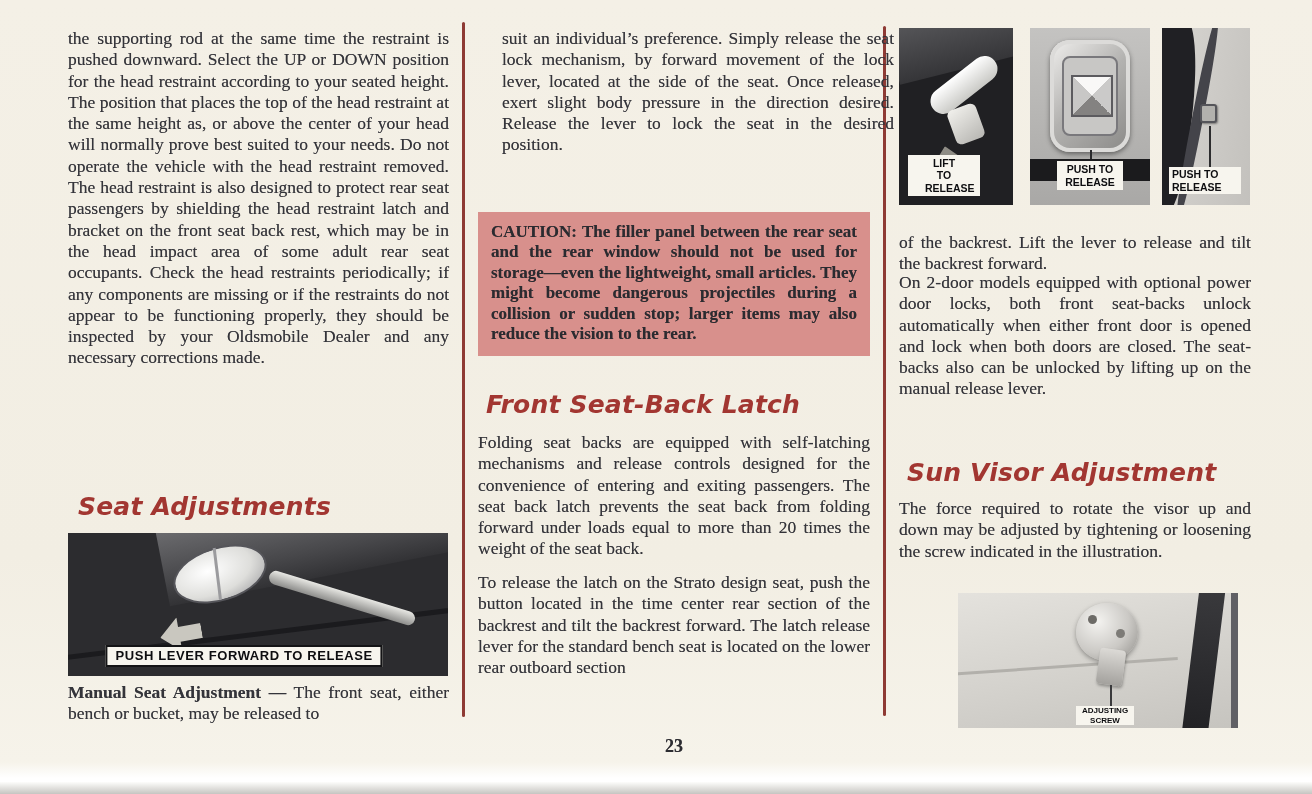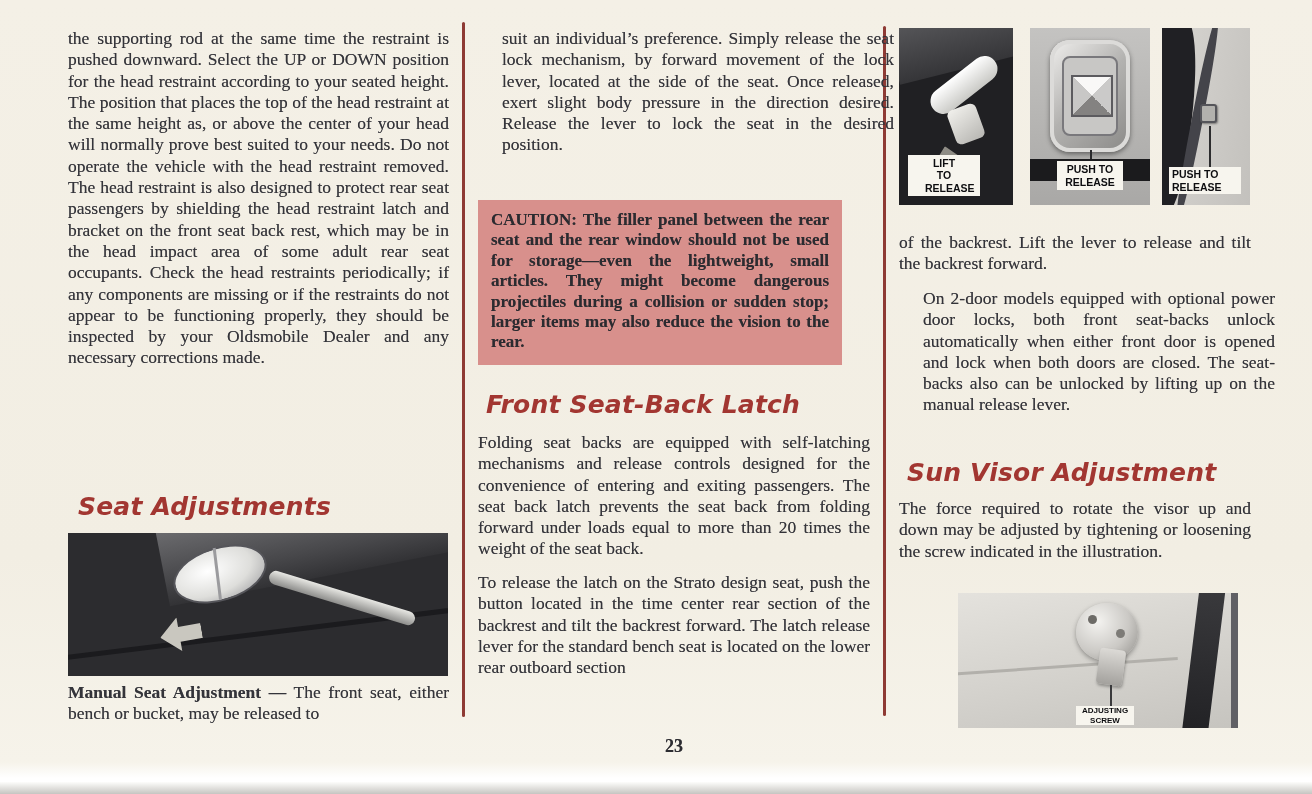--- a/index.html
+++ b/index.html
@@ -129,29 +129,30 @@
     <p class="para abs" style="left:68px; top:28px; width:381px;">the supporting rod at the same time the restraint is pushed downward.  Select the UP or DOWN position for the head restraint according to your seated height.  The position that places the top of the head restraint at the same height as, or above the center of your head will normally prove best suited to your needs.  Do not operate the vehicle with the head restraint removed.  The head restraint is also designed to protect rear seat passengers by shielding the head restraint latch and bracket on the front seat back rest, which may be in the head impact area of some adult rear seat occupants.  Check the head restraints periodically; if any components are missing or if the restraints do not appear to be functioning properly, they should be inspected by your Oldsmobile Dealer and any necessary corrections made.</p>
 
     <h2 class="heading abs" style="left:78px; top:492px;">Seat Adjustments</h2>
 
     <figure class="photo photo1">
       <div class="p1-band"></div>
       <div class="p1-seam"></div>
       <div class="p1-lever"></div>
       <div class="p1-knob"></div>
       <div class="p1-arrow"></div>
+      <figcaption class="plabel p1-label">PUSH LEVER FORWARD TO RELEASE</figcaption>
     </figure>
 
     <p class="caption abs" style="left:68px; top:682px; width:381px;"><b>Manual Seat Adjustment —</b><span> The front seat, either bench or bucket, may be released to</span></p>
   </section>
 
   <section>
     <p class="para abs" style="left:502px; top:28px; width:392px;">suit an individual’s preference.  Simply release the seat lock mechanism, by forward movement of the lock lever, located at the side of the seat.  Once released, exert slight body pressure in the direction desired.  Release the lever to lock the seat in the desired position.</p>
 
-    <div class="caution abs" style="left:478px; top:200px; width:364px;">
+    <div class="caution abs" style="left:478px; top:212px; width:392px;">
       <p class="ctext">CAUTION:  The filler panel between the rear seat and the rear window should not be used for storage—even the lightweight, small articles.  They might become dangerous projectiles during a collision or sudden stop; larger items may also reduce the vision to the rear.</p>
     </div>
 
     <h2 class="heading abs" style="left:486px; top:390px;">Front Seat-Back Latch</h2>
 
     <p class="para abs" style="left:478px; top:432px; width:392px;">Folding seat backs are equipped with self-latching mechanisms and release controls designed for the convenience of entering and exiting passengers.  The seat back latch prevents the seat back from folding forward under loads equal to more than 20 times the weight of the seat back.</p>
 
     <p class="para abs" style="left:478px; top:572px; width:392px;">To release the latch on the Strato design seat, push the button located in the time center rear section of the backrest and tilt the backrest forward.  The latch release lever for the standard bench seat is located on the lower rear outboard section</p>
 
     <div class="pagenum abs" style="left:478px; top:736px; width:392px;">23</div>
@@ -181,21 +182,21 @@
     <figure class="photo photo33">
       <div class="p33-pillar"></div>
       <div class="p33-streak"></div>
       <div class="p33-button"></div>
       <div class="p33-line"></div>
       <figcaption class="plabel p33-label">PUSH TO RELEASE</figcaption>
     </figure>
 
     <p class="para abs" style="left:899px; top:232px; width:352px;">of the backrest.  Lift the lever to release and tilt the backrest forward.</p>
 
-    <p class="para abs" style="left:899px; top:288px; width:352px;margin-left:24px;">On 2-door models equipped with optional power door locks, both front seat-backs unlock automatically when either front door is opened and lock when both doors are closed.  The seat-backs also can be unlocked by lifting up on the manual release lever.</p>
+    <p class="para abs" style="left:899px; top:272px; width:352px;">On 2-door models equipped with optional power door locks, both front seat-backs unlock automatically when either front door is opened and lock when both doors are closed.  The seat-backs also can be unlocked by lifting up on the manual release lever.</p>
 
     <h2 class="heading abs" style="left:907px; top:458px;">Sun Visor Adjustment</h2>
 
     <p class="para abs" style="left:899px; top:498px; width:352px;">The force required to rotate the visor up and down may be adjusted by tightening or loosening the screw indicated in the illustration.</p>
 
     <figure class="photo photo4">
       <div class="p4-streak"></div>
       <div class="p4-pillar"></div>
       <div class="p4-edge"></div>
       <div class="p4-mount"></div>

